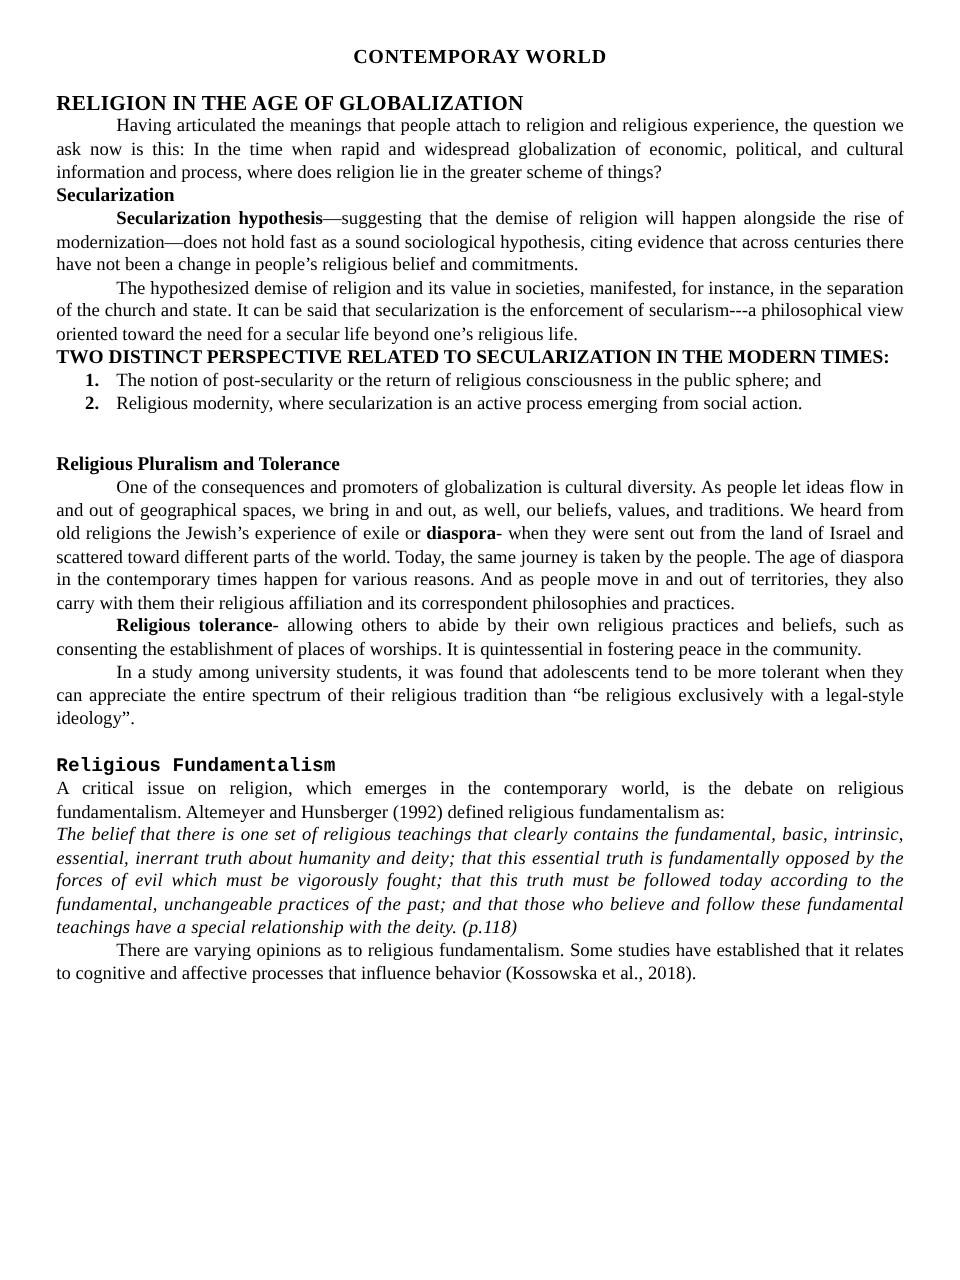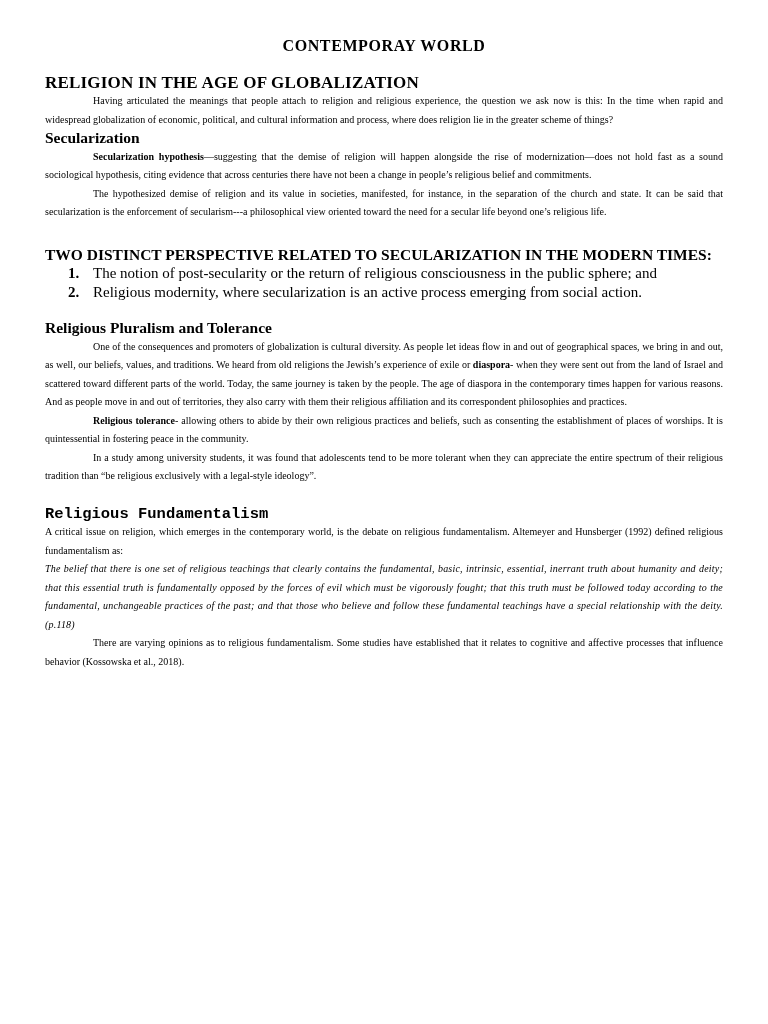--- a/index.html
+++ b/index.html
@@ -29,31 +29,31 @@
     letter-spacing: 0.2px;
     margin-top: 18px;
   }
   .h-sub {
     font-weight: bold;
     font-size: 15.5px;
     line-height: 18.5px;
   }
   p.body {
     margin: 0;
-    font-size: 10px;
+    font-size: 15px;
     line-height: 18.5px;
     text-align: justify;
   }
   .ind { text-indent: 48px; }
 
   .mt-intro   { margin-top: 8px; }
   .mt-sec     { }
   .mt-hyp     { margin-top: 25px; }
-  .mt-two     { margin-top: 24px; }
-  .mt-plur    { margin-top: 18px; }
+  .mt-two     { }
+  .mt-plur    { margin-top: 30px; }
   .mt-cult    { margin-top: 9px; }
   .mt-tol     { margin-top: 11px; }
   .mt-fund    { margin-top: 19px; font-family: Liberation Mono, monospace; }
   .mt-fintro  { margin-top: 4px; }
   .mt-quote   { margin-top: 10px; }
   .mt-close   { margin-top: 7px; }
 
   .list { margin: 0; }
   .li {
     display: flex;

